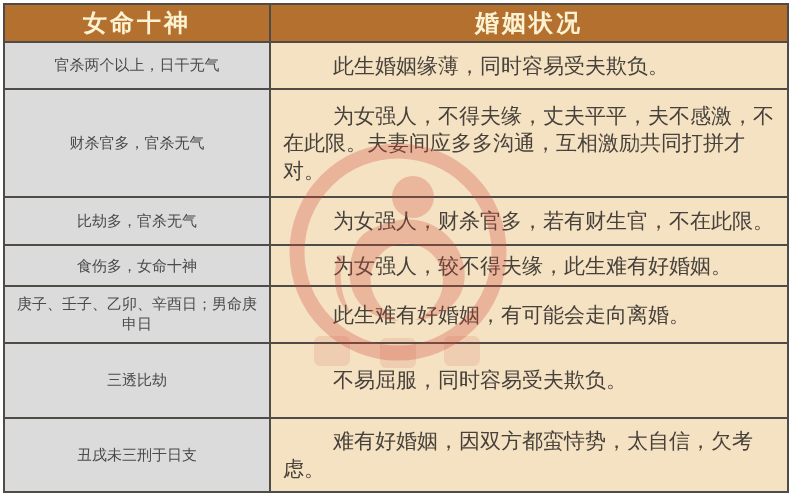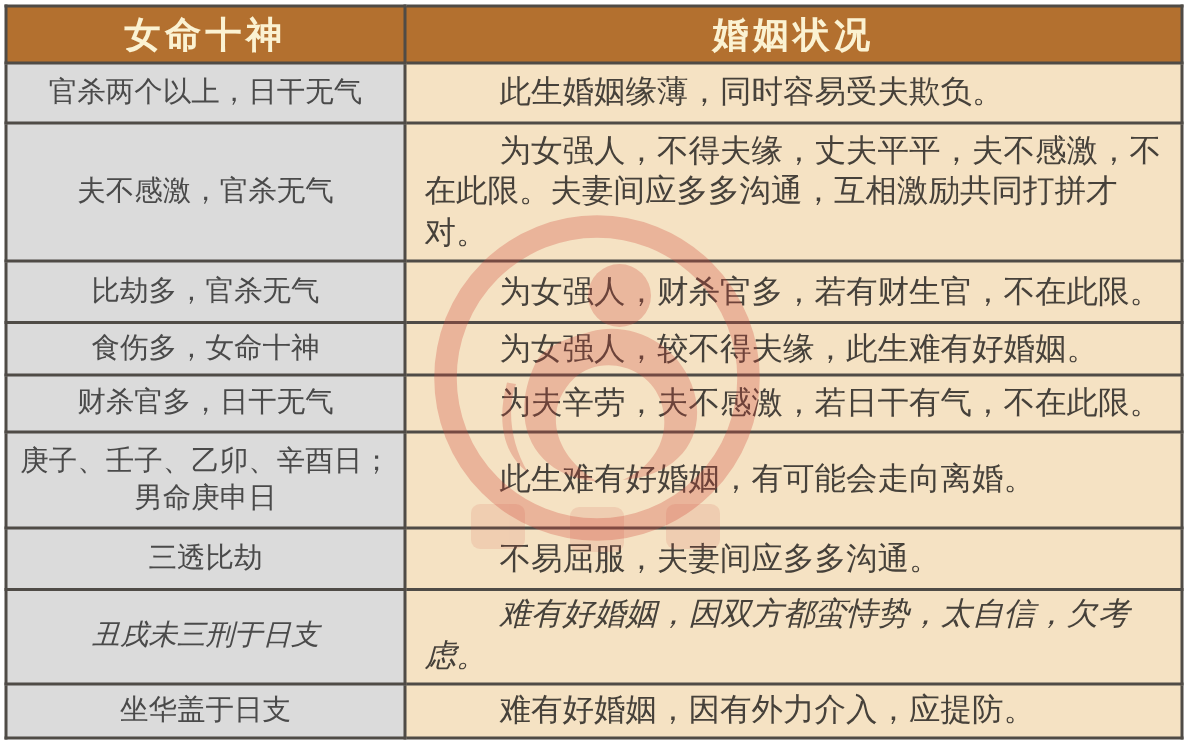--- a/index.html
+++ b/index.html
@@ -37,21 +37,21 @@
     color: #fbf2d2;
     font-size: 24px;
     font-weight: bold;
     letter-spacing: 3px;
     height: 36px;
     text-align: center;
   }
   .fate-table td.shen {
     background: #dbdbdb;
     color: #4a4a4a;
-    font-size: 19px;
+    font-size: 15px;
     text-align: center;
     vertical-align: middle;
     line-height: 1.35;
     padding: 2px 6px;
   }
   .fate-table td.status {
     background: #f5e2c3;
     color: #46413a;
     font-size: 21px;
     text-align: left;
@@ -95,58 +95,50 @@
         <th>婚姻状况</th>
       </tr>
     </thead>
     <tbody>
     <tr>
       <td class="shen">官杀两个以上，日干无气</td>
       <td class="status">此生婚姻缘薄，同时容易受夫欺负。</td>
     </tr>
 
     <tr>
-      <td class="shen">夫不感激，官杀无气</td>
+      <td class="shen">财杀官多，官杀无气</td>
       <td class="status">为女强人，不得夫缘，丈夫平平，夫不感激，不在此限。夫妻间应多多沟通，互相激励共同打拼才对。</td>
     </tr>
 
     <tr>
       <td class="shen">比劫多，官杀无气</td>
       <td class="status">为女强人，财杀官多，若有财生官，不在此限。</td>
     </tr>
 
     <tr>
       <td class="shen">食伤多，女命十神</td>
       <td class="status">为女强人，较不得夫缘，此生难有好婚姻。</td>
     </tr>
 
-    <tr>
-      <td class="shen">财杀官多，日干无气</td>
-      <td class="status">为夫辛劳，夫不感激，若日干有气，不在此限。</td>
-    </tr>
 
     <tr>
       <td class="shen">庚子、壬子、乙卯、辛酉日；男命庚申日</td>
       <td class="status">此生难有好婚姻，有可能会走向离婚。</td>
     </tr>
 
     <tr>
       <td class="shen">三透比劫</td>
-      <td class="status">不易屈服，夫妻间应多多沟通。</td>
+      <td class="status">不易屈服，同时容易受夫欺负。</td>
     </tr>
 
     <tr>
       <td class="shen">丑戌未三刑于日支</td>
       <td class="status">难有好婚姻，因双方都蛮恃势，太自信，欠考虑。</td>
     </tr>
 
-    <tr>
-      <td class="shen">坐华盖于日支</td>
-      <td class="status">难有好婚姻，因有外力介入，应提防。</td>
-    </tr>
 
   </tbody>
   </table>
 
   <svg class="watermark" width="795" height="500" viewBox="0 0 795 500">
     <g stroke="#cf4a3c" fill="none" opacity="0.30">
       <circle cx="398" cy="252" r="101" stroke-width="15"></circle>
     </g>
     <g fill="#cf4a3c" opacity="0.28">
       <circle cx="413" cy="197" r="21"></circle>

